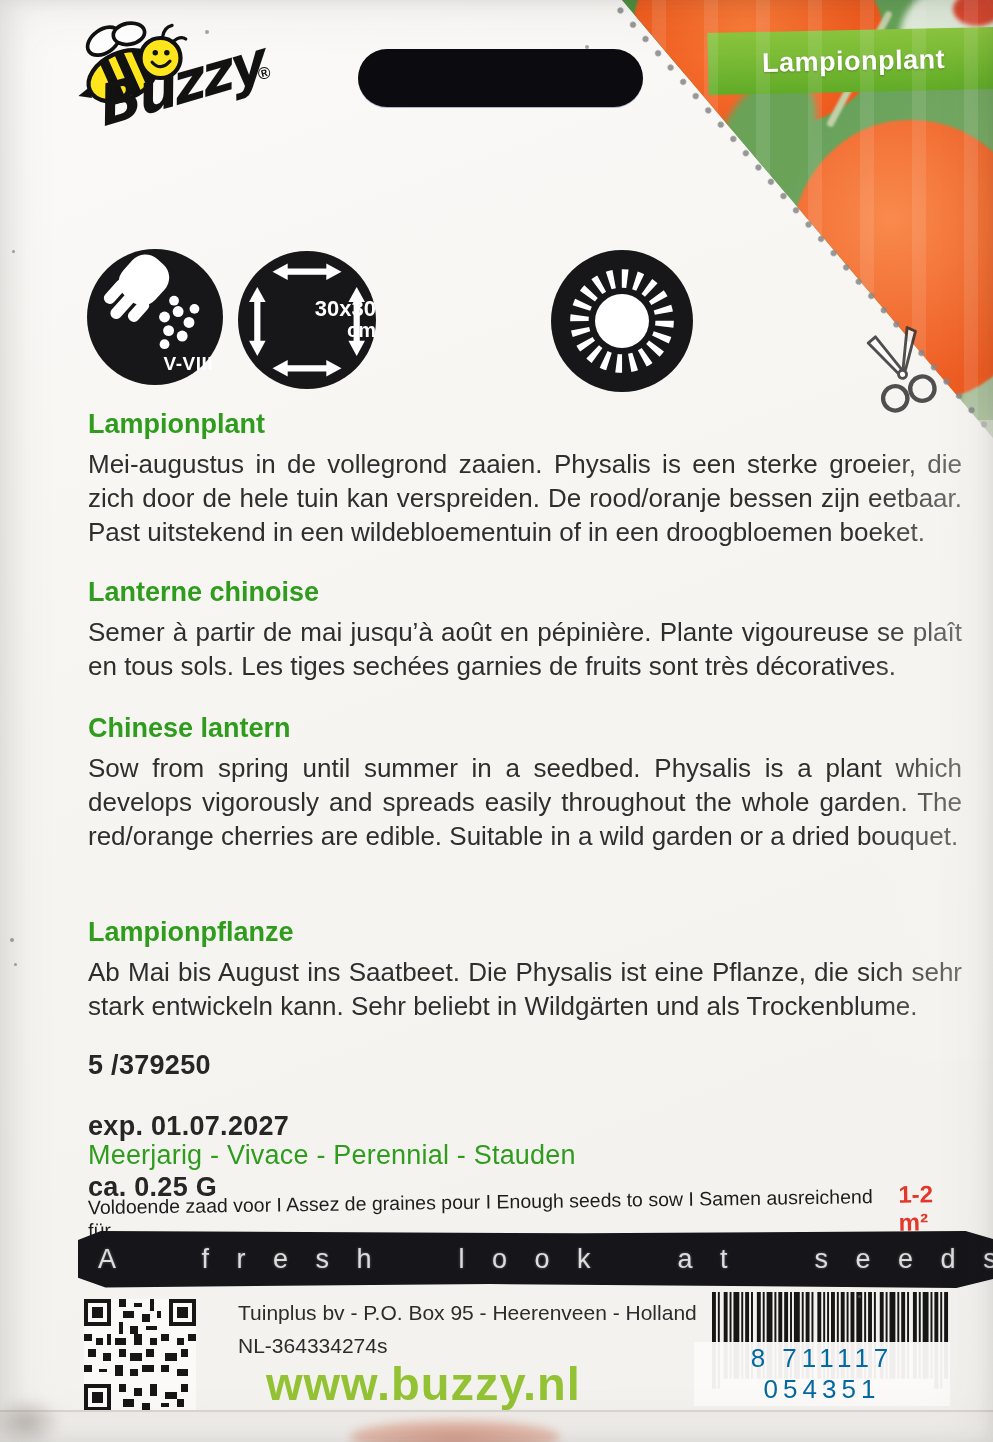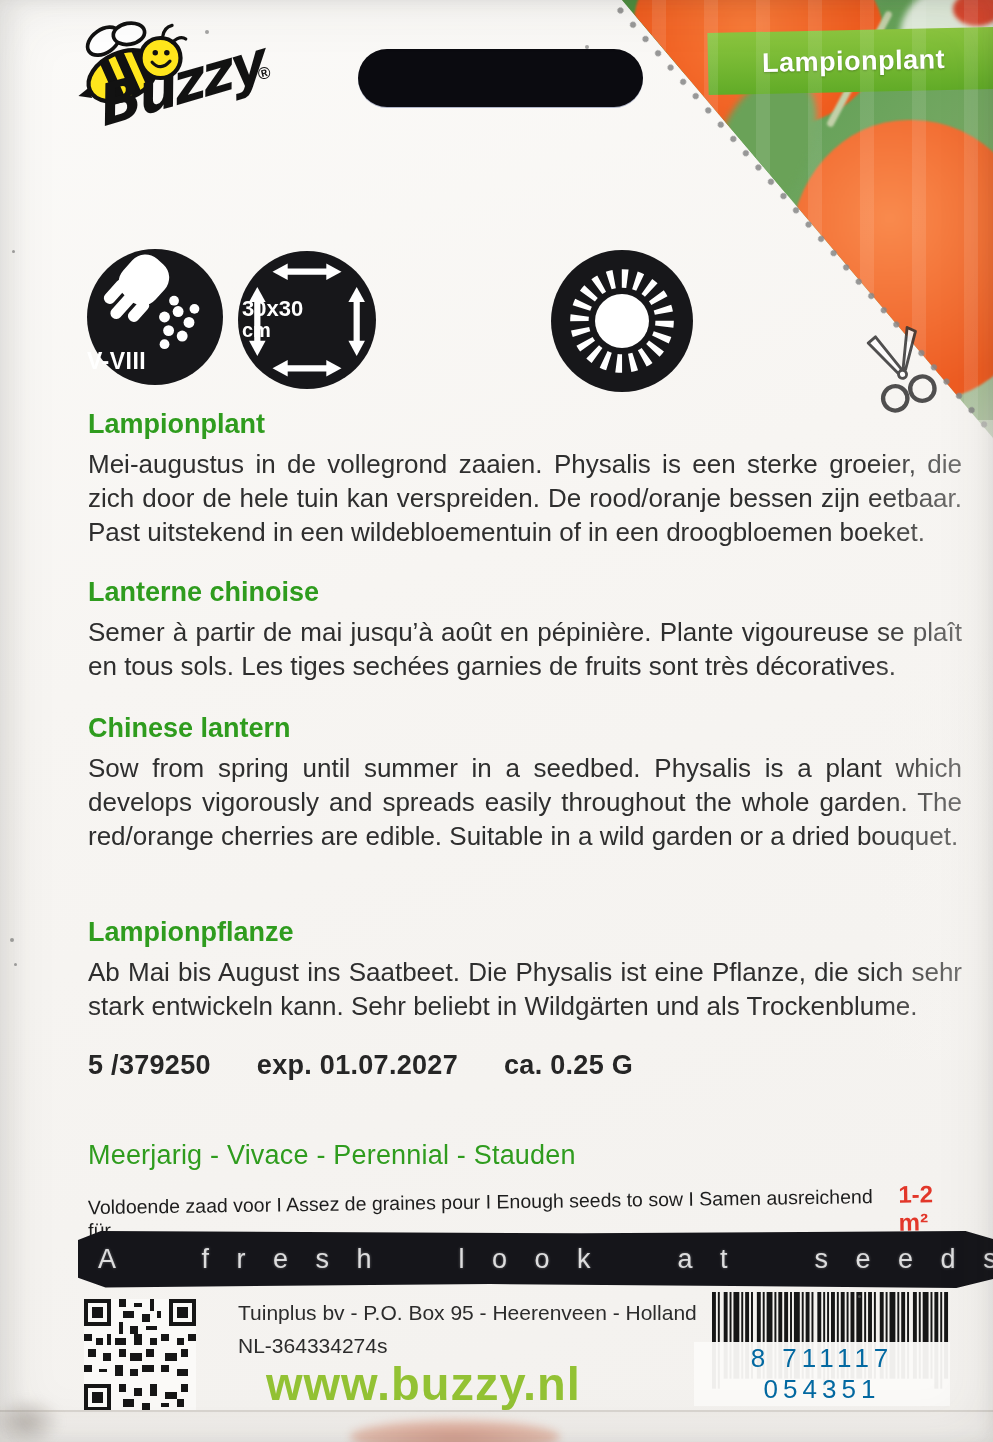--- a/index.html
+++ b/index.html
@@ -53,39 +53,39 @@
   
   .hang-slot{position:absolute;left:358px;top:49px;width:285px;height:58px;border-radius:29px;background:#0b0b10;box-shadow:0 1px 0 rgba(40,60,120,.35);}
   
   .icon-circle{position:absolute;border-radius:50%;}
   .icon-circle svg{display:block;width:100%;height:100%;}
   .ic1{left:87px;top:247px;width:136px;height:140px;}
   .ic2{left:238px;top:249px;width:138px;height:142px;}
   .ic3{left:397px;top:252px;width:134px;height:138px;}
   .ic4{left:551px;top:249px;width:142px;height:144px;}
   .icon-label{
-    position:absolute;left:0;right:10px;bottom:12px;text-align:left;
-    color:#fff;font-weight:bold;font-size:23px;letter-spacing:.5px;
+    position:absolute;left:0;right:10px;bottom:12px;text-align:right;
+    color:#fff;font-weight:bold;font-size:19px;letter-spacing:.5px;
   }
   .spacing-text{
     position:absolute;left:4px;right:0;top:50%;transform:translateY(-52%);
-    text-align:left;color:#fff;font-weight:bold;line-height:1.02;
+    text-align:right;color:#fff;font-weight:bold;line-height:1.02;
   }
   .spacing-text .v{font-size:22px;display:block;}
   .spacing-text .u{font-size:20px;display:block;}
   
   .sec{position:absolute;left:88px;width:874px;}
   .sec h2{margin:0 0 7px 0;font-size:27px;line-height:1.1;color:#2f9c1e;font-weight:bold;}
   .sec p{margin:0;font-size:26px;line-height:34px;color:#2e2e2e;text-align:justify;}
   .sec-nl{top:410px;} .sec-fr{top:578px;} .sec-en{top:714px;} .sec-de{top:918px;}
   .fade-right{position:absolute;right:0;top:420px;width:130px;height:640px;pointer-events:none;
     background:linear-gradient(to right,rgba(247,245,242,0),rgba(247,245,242,.45));}
   
-  .batch{position:absolute;left:88px;top:1050px;display:flex;gap:46px;
-    font-size:27px;font-weight:bold;color:#262626;letter-spacing:.3px;}
+  .batch{position:absolute;left:88px;top:1050px;display:flex;gap:30px;
+    font-size:27px;font-weight:bold;color:#262626;letter-spacing:.3px;flex-direction:column;}
   
   .perennial{position:absolute;left:88px;top:1140px;font-size:27px;font-weight:normal;color:#2f9c1e;letter-spacing:.2px;}
   .seeds{position:absolute;left:88px;top:1186px;width:880px;display:flex;align-items:baseline;transform:rotate(-.8deg);}
   .seeds .txt{font-size:19.5px;color:#1d1d1d;}
   .seeds .area{margin-left:12px;font-size:24px;font-weight:bold;color:#e2372a;}
   
   .tagline{
     position:absolute;left:78px;top:1231px;width:915px;height:57px;background:#15151a;
     clip-path:polygon(0 16%,2.5% 0,55% 4%,97% 0,100% 14%,100% 84%,96% 100%,45% 93%,3% 99%,0 82%);
     display:flex;align-items:center;padding-left:20px;box-sizing:border-box;

